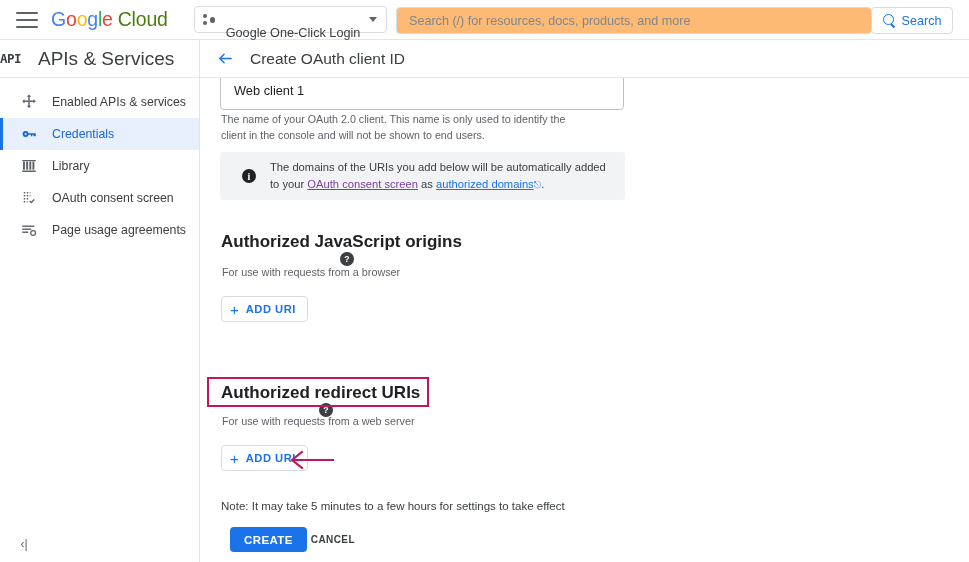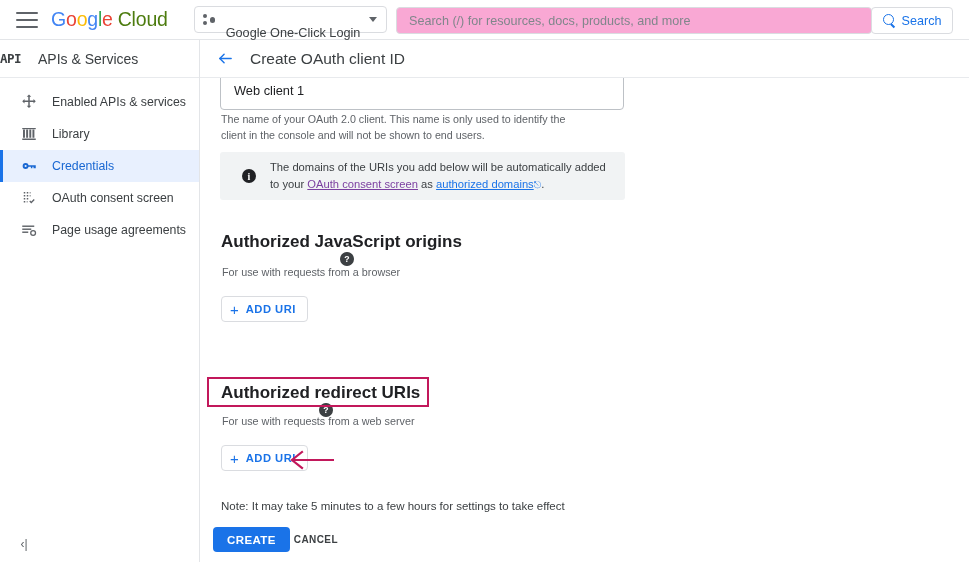--- a/index.html
+++ b/index.html
@@ -59,21 +59,21 @@
     width: 0; height: 0;
     border-left: 4.5px solid transparent;
     border-right: 4.5px solid transparent;
     border-top: 5px solid #5f6368;
   }
 
   .searchwrap {
     position: absolute; left: 396px; top: 7px;
     width: 476px; height: 27px;
     border: 1px solid #dadce0; border-radius: 4px;
-    background: #f9a8d4;
+    background: #fdba74;
     display: flex; align-items: center;
   }
   .searchwrap input {
     border: 0; outline: 0; background: transparent;
     width: 100%; height: 100%;
     padding: 0 12px; font-size: 12.6px;
     font-family: "Liberation Sans", sans-serif;
     color: #3c4043;
   }
   .searchwrap input::placeholder { color: #80868b; }
@@ -108,21 +108,21 @@
   .side-header {
     height: 38px; display: flex; align-items: center;
     padding-left: 0;
     border-bottom: 1px solid #e8eaed;
   }
   .api-mark {
     font-family: "DejaVu Sans Mono", monospace;
     font-size: 12.5px; font-weight: 700; color: #3c4043;
     letter-spacing: -0.5px; width: 28px;
   }
-  .side-title { font-size: 14px; color: #3c4043; margin-left: 10px; }
+  .side-title { font-size: 19px; color: #3c4043; margin-left: 10px; }
 
   .nav { padding-top: 8px; }
   .nav-item {
     height: 32px; display: flex; align-items: center;
     padding-left: 20px; cursor: pointer; position: relative;
     font-size: 12.3px; color: #3c4043;
   }
   .nav-item .ico { width: 18px; height: 18px; flex: 0 0 auto; margin-right: 14px; position: relative; }
   .nav-item.active { background: #e8f0fe; }
   .nav-item.active .nav-label { color: #1967d2; }
@@ -215,21 +215,21 @@
     background: #fff; cursor: pointer;
     display: flex; align-items: center; gap: 7px;
   }
   .add-uri .plus { color: #1a73e8; font-size: 15px; line-height: 1; font-weight: 400; }
   .add-uri .lbl { color: #1a73e8; font-size: 11.2px; font-weight: 700; letter-spacing: 0.5px; }
 
   .note {
     position: absolute; left: 221px; top: 500px;
     font-size: 11.5px; color: #3c4043;
   }
-  .actions { position: absolute; left: 213px; top: 527px; display: flex; align-items: center; }
+  .actions { position: absolute; left: 230px; top: 527px; display: flex; align-items: center; }
   .btn-create {
     height: 25px; padding: 0 14px;
     background: #1a73e8; color: #fff;
     border: 0; border-radius: 4px; cursor: pointer;
     font-size: 11.5px; font-weight: 700; letter-spacing: 0.4px;
     font-family: "Liberation Sans", sans-serif;
     display: flex; align-items: center;
   }
   .btn-cancel {
     margin-left: 4px; background: transparent; border: 0; cursor: pointer;
@@ -288,46 +288,46 @@
 
   <div class="nav">
 
     <div class="nav-item">
       <span class="ico">
         <svg width="18" height="18" viewBox="0 0 24 24" fill="#5f6368">
           <path d="M12 2l3 3h-2v5h5V8l3 3-3 3v-2h-5v5h2l-3 3-3-3h2v-5H6v2l-3-3 3-3v2h5V5H9z"></path>
         </svg>
       </span>
       <span class="nav-label">Enabled APIs &amp; services</span>
+    </div>
+
+    <div class="nav-item active">
+      <span class="ico">
+        <svg width="18" height="18" viewBox="0 0 24 24" fill="#1967d2">
+          <path d="M7.5 8a4 4 0 100 8 4 4 0 004-3h3v2h2v-2h1.5v2H21v-4H11.5a4 4 0 00-4-3z"></path>
+          <circle cx="7.5" cy="12" r="1.4" fill="#e8f0fe"></circle>
+        </svg>
+      </span>
+      <span class="nav-label">Credentials</span>
     </div>
 
     <div class="nav-item">
       <span class="ico">
         <svg width="18" height="18" viewBox="0 0 24 24" fill="#5f6368">
           <rect x="4" y="6" width="2.6" height="11"></rect>
             <rect x="8.2" y="6" width="2.6" height="11"></rect>
           <rect x="12.4" y="6" width="2.6" height="11"></rect>
             <rect x="16.6" y="6" width="2.6" height="11"></rect>
           <rect x="3" y="18" width="18" height="2"></rect>
             <rect x="3" y="4" width="18" height="1.6"></rect>
         </svg>
       </span>
       <span class="nav-label">Library</span>
     </div>
 
-    <div class="nav-item active">
-      <span class="ico">
-        <svg width="18" height="18" viewBox="0 0 24 24" fill="#1967d2">
-          <path d="M7.5 8a4 4 0 100 8 4 4 0 004-3h3v2h2v-2h1.5v2H21v-4H11.5a4 4 0 00-4-3z"></path>
-          <circle cx="7.5" cy="12" r="1.4" fill="#e8f0fe"></circle>
-        </svg>
-      </span>
-      <span class="nav-label">Credentials</span>
-    </div>
-
     <div class="nav-item">
       <span class="ico">
         <svg width="18" height="18" viewBox="0 0 24 24" fill="none" stroke="#5f6368" stroke-width="1.7">
           <path d="M5 5h9" stroke-dasharray="2 2"></path>
             <path d="M5 9h9" stroke-dasharray="2 2"></path>
           <path d="M5 13h6" stroke-dasharray="2 2"></path>
             <path d="M5 17h5" stroke-dasharray="2 2"></path>
           <path d="M13 16l2 2 4-4"></path>
         </svg>
       </span>

